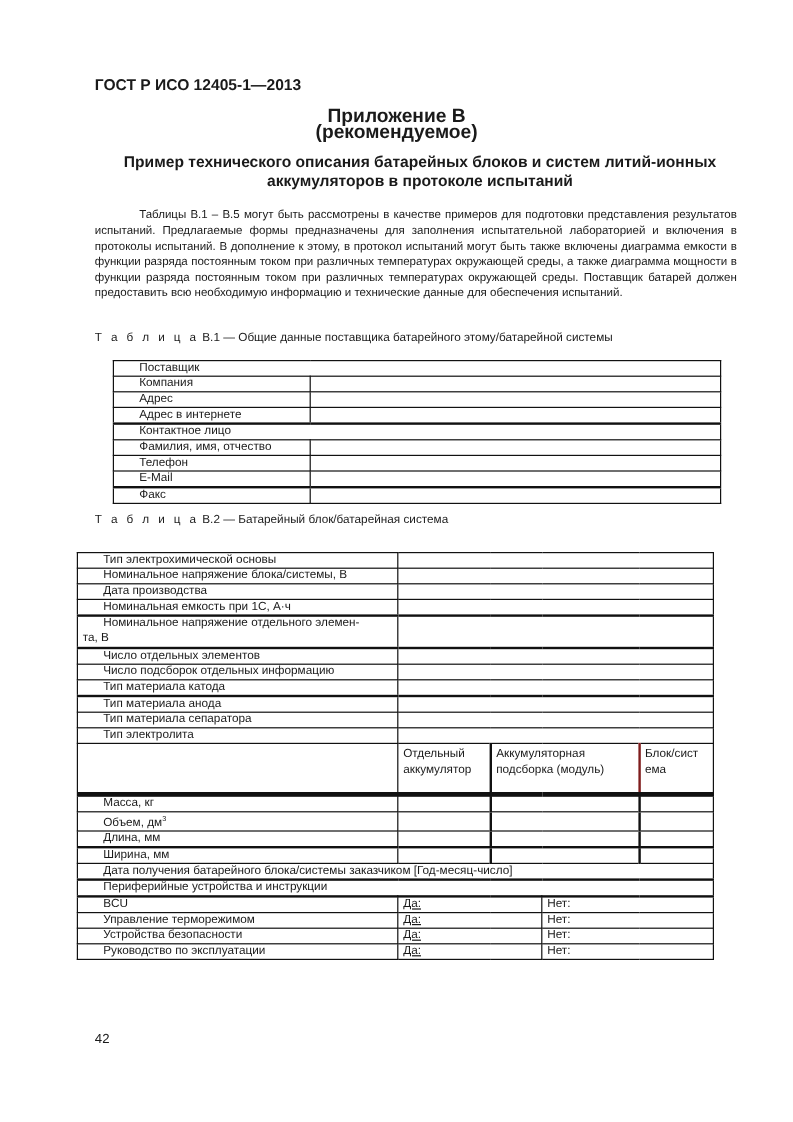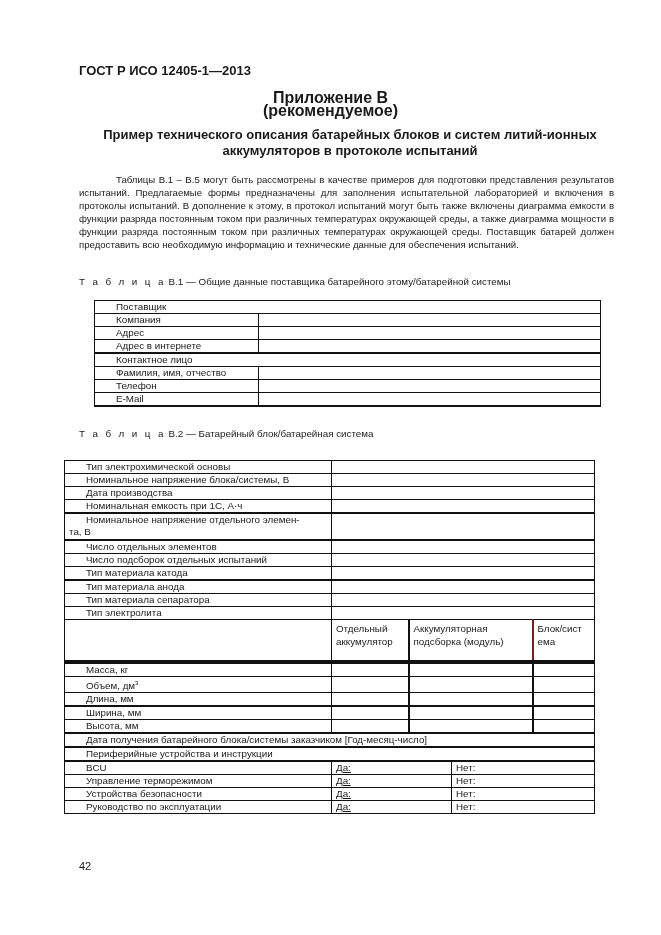--- a/index.html
+++ b/index.html
@@ -75,20 +75,24 @@
         <td></td>
       </tr>
   <tr>
         <td class="lbl">Телефон</td>
         <td></td>
       </tr>
   <tr class="thick">
         <td class="lbl">E-Mail</td>
         <td></td>
       </tr>
+  <tr>
+        <td class="lbl">Факс</td>
+        <td></td>
+      </tr>
 </tbody>
   </table>
 
 <div class="abs caption" style="left:79px;top:428px">
   <span class="sp">Т а б л и ц а</span>
   <span>В.2</span>
   <span>— Батарейный блок/батарейная система</span>
 </div>
 
 <table class="t2">
@@ -121,21 +125,21 @@
           <div style="padding-left:17px">Номинальное напряжение отдельного элемен-</div>
           <div>та, В</div>
         </td>
         <td colspan="4"></td>
       </tr>
   <tr>
         <td class="lbl">Число отдельных элементов</td>
         <td colspan="4"></td>
       </tr>
   <tr>
-        <td class="lbl">Число подсборок отдельных испытаний</td>
+        <td class="lbl">Число подсборок отдельных информацию</td>
         <td colspan="4"></td>
       </tr>
   <tr class="thick">
         <td class="lbl">Тип материала катода</td>
         <td colspan="4"></td>
       </tr>
   <tr>
         <td class="lbl">Тип материала анода</td>
         <td colspan="4"></td>
       </tr>
@@ -180,26 +184,20 @@
         <td colspan="2" style="border-left:2px solid #111;border-right:2px solid #111"></td>
         <td></td>
       </tr>
   <tr>
         <td class="lbl">Ширина, мм</td>
         <td></td>
         <td colspan="2" style="border-left:2px solid #111;border-right:2px solid #111"></td>
         <td></td>
       </tr>
   <tr class="thick">
-        <td class="lbl">Высота, мм</td>
-        <td></td>
-        <td colspan="2" style="border-left:2px solid #111;border-right:2px solid #111"></td>
-        <td></td>
-      </tr>
-  <tr class="thick">
         <td class="lbl" colspan="5">Дата получения батарейного блока/системы заказчиком [Год-месяц-число]</td>
       </tr>
   <tr class="thick">
         <td class="lbl" colspan="5">Периферийные устройства и инструкции</td>
       </tr>
   <tr>
         <td class="lbl">BCU</td>
         <td colspan="2" class="ul">Да:</td>
         <td colspan="2">Нет:</td>
       </tr>

